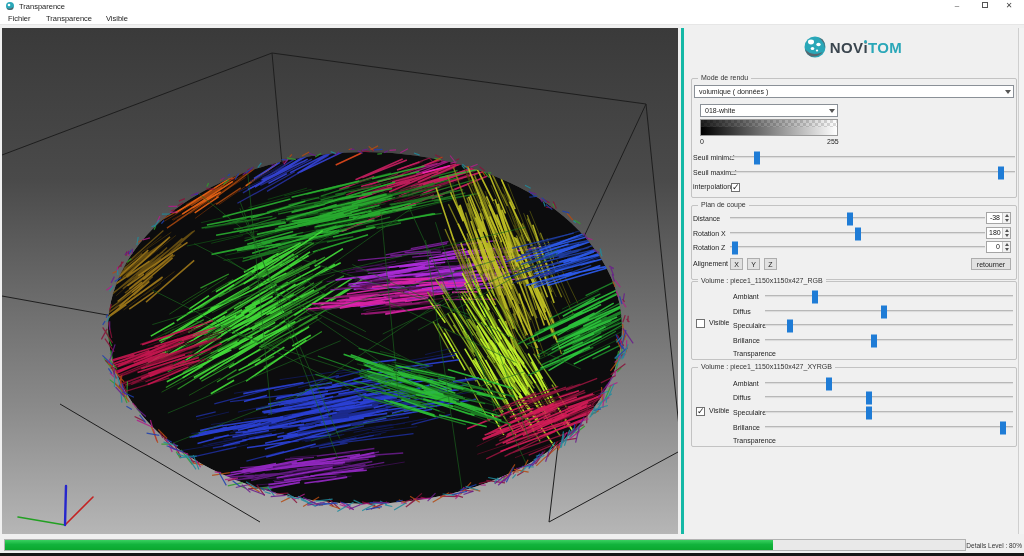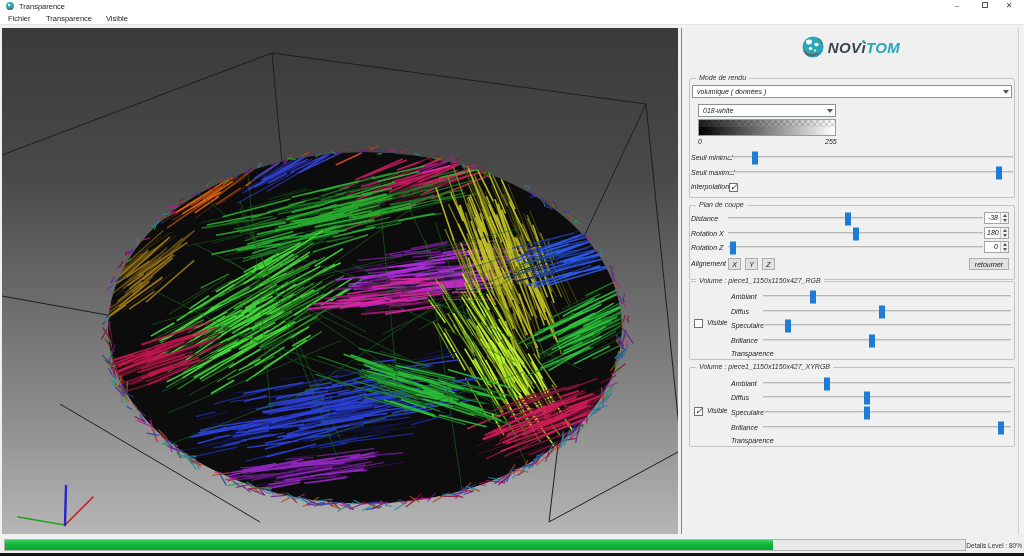--- a/index.html
+++ b/index.html
@@ -24,21 +24,21 @@
   .menu-item { position:absolute; top:2px; font-size:7.5px; color:#222; }
 
   
   #main { position:absolute; left:0; top:26px; width:1024px; height:508px; background:#f0f0f0; }
   #viewport { position:absolute; left:2px; top:2px; width:676px; height:506px;
     background:linear-gradient(#3a3a3a,#4a4a4a 30%,#8a8a8a 75%,#b6b6b6); }
   #viewport svg { position:absolute; left:0; top:0; }
 
   
   #panel { position:absolute; left:681px; top:2px; width:337px; height:506px; background:#f0f0f0;
-    border-left:1px solid #14b8a6;font-style:italic; }
+    border-left:3px solid #14b8a6; }
   #panel-edge { position:absolute; left:1018px; top:2px; width:6px; height:506px; background:#f3f3f3;
     border-left:1px solid #cfcfcf; }
 
   #logo { position:absolute; left:0; top:5px; width:337px; height:28px; display:flex;
     align-items:center; justify-content:center; gap:3px; }
   #logo-text { font-size:15px; font-weight:bold; letter-spacing:.4px; line-height:15px; }
   .logo-dark { color:#3a454e; }
   .logo-teal { color:#2aa7b8; }
   .logo-i { color:#3a454e; position:relative; }
   .logo-i::before { content:""; position:absolute; left:1px; top:1px; width:3px; height:3px;

